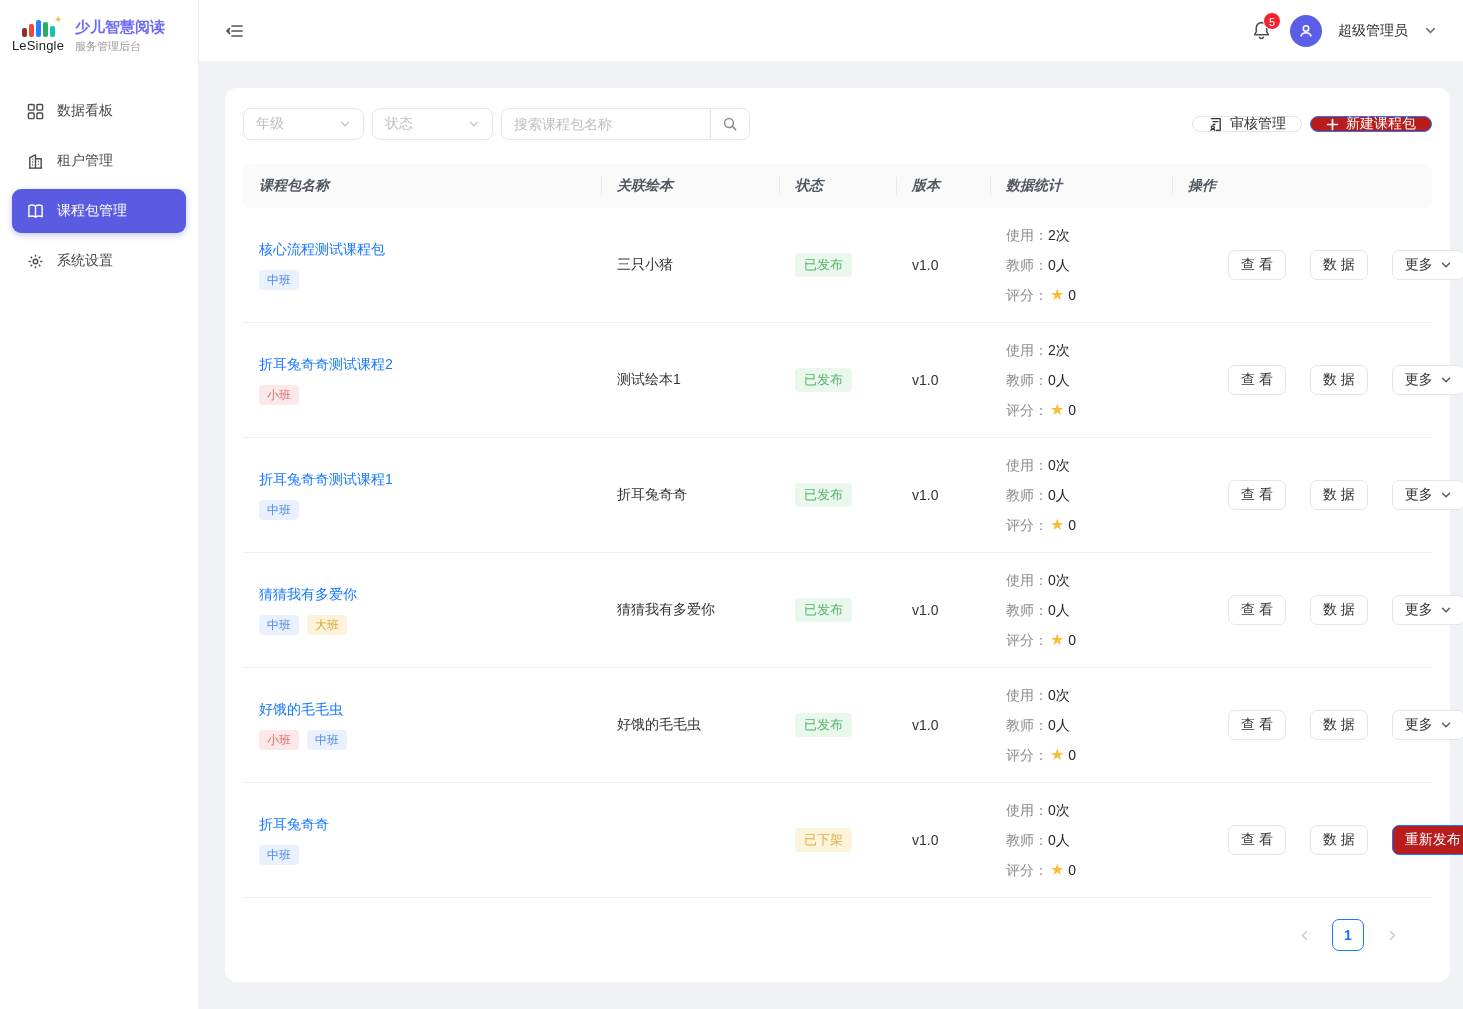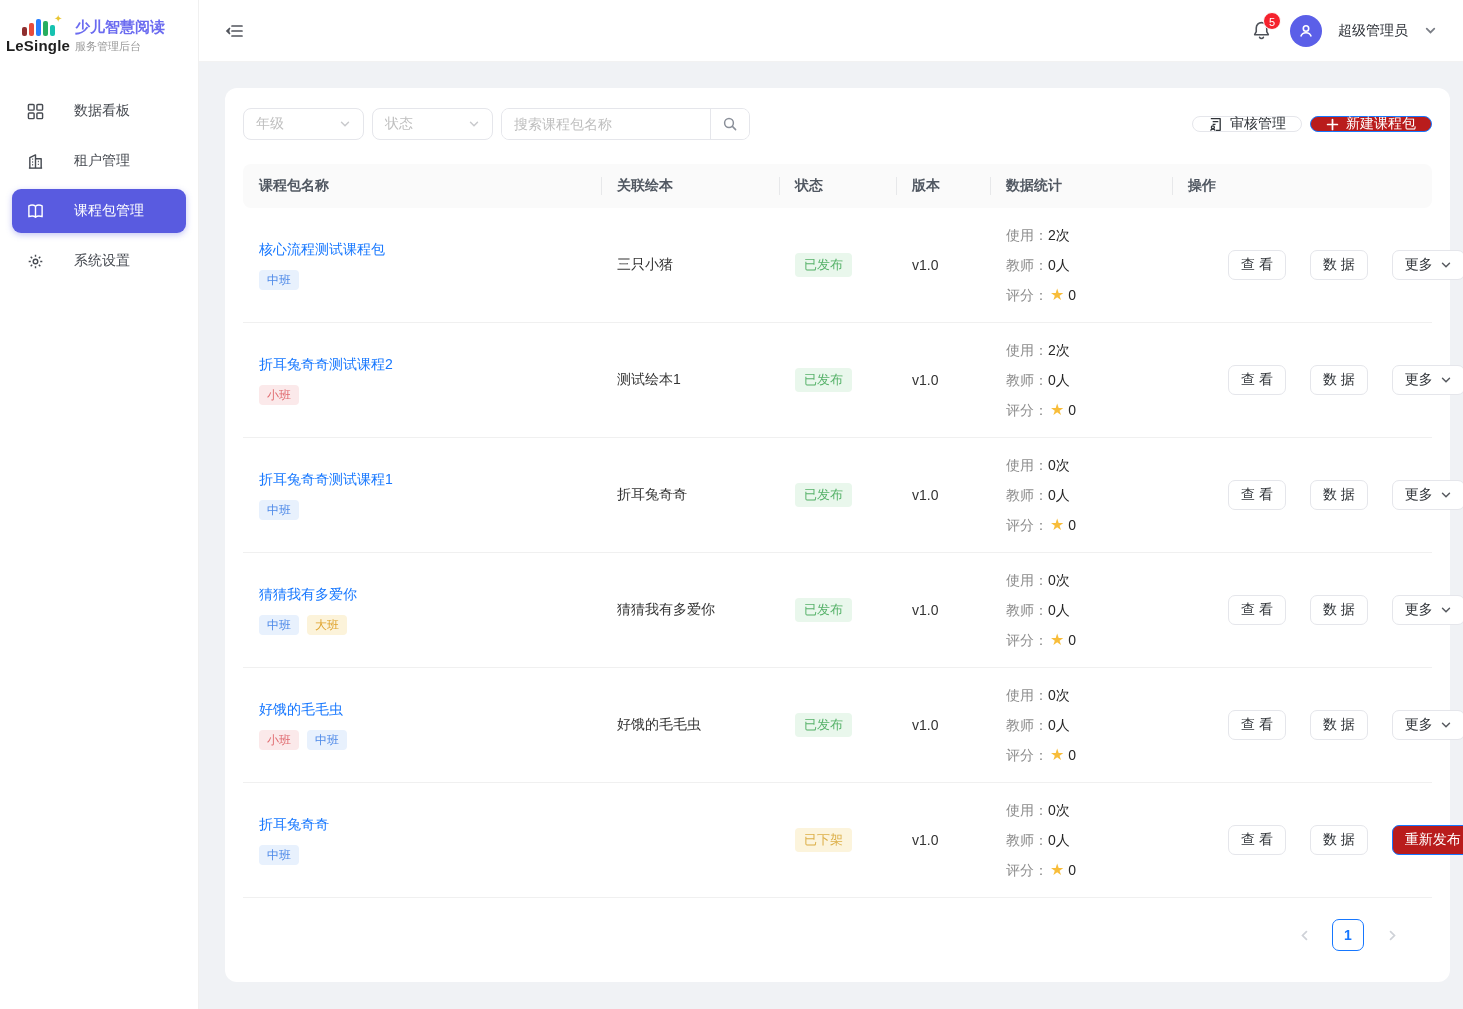--- a/index.html
+++ b/index.html
@@ -7,26 +7,26 @@
     font-family:"Liberation Sans","DejaVu Sans",sans-serif; font-size:14px; color:#333; }
 
   
   .sidebar { position:fixed; left:0; top:0; width:199px; height:100%; background:#fff;
     border-right:1px solid #f0f0f0; z-index:5; }
   .logo-area { height:71px; display:flex; align-items:center; gap:9px; padding:0 10px; }
   .logo-mark { display:flex; flex-direction:column; align-items:center; width:56px; }
   .logo-bars { display:flex; align-items:flex-end; gap:2px; height:18px; position:relative; }
   .logo-bars i { display:block; width:5px; border-radius:2px; }
   .logo-star { position:absolute; right:-8px; top:-4px; color:#f4c center; color:#e8c531; font-size:10px; line-height:1; }
-  .logo-text { font-size:15px; font-weight:bold; color:#1f1f1f; letter-spacing:.2px; margin-top:1px; }
+  .logo-text { font-size:13px; font-weight:normal; color:#1f1f1f; letter-spacing:.2px; margin-top:1px; }
   .brand-title { font-size:15px; font-weight:bold; color:#6b6bf0; line-height:1.3; }
   .brand-sub { font-size:11px; color:#9a9a9a; margin-top:2px; }
   .menu { padding:18px 12px; }
   .menu-item { height:44px; margin-bottom:6px; border-radius:9px; display:flex; align-items:center;
-    gap:30px; padding:0 15px; font-size:14px; color:#474b52; cursor:pointer; }
+    gap:13px; padding:0 15px; font-size:14px; color:#474b52; cursor:pointer; }
   .menu-item.active { background:#595be0; color:#fff; box-shadow:0 2px 6px rgba(89,91,224,.35); }
   .menu-item svg { flex:0 0 auto; }
 
   
   .header { position:fixed; left:199px; top:0; width:1264px; height:62px; background:#fff;
     display:flex; align-items:center; padding:0 26px 0 22px; border-bottom:1px solid #f2f2f2; z-index:4; }
   .fold-btn { width:28px; height:28px; display:flex; align-items:center; justify-content:center;
     color:#51545c; cursor:pointer; }
   .header-right { margin-left:auto; display:flex; align-items:center; gap:16px; }
   .bell-wrap { position:relative; width:26px; height:26px; display:flex; align-items:center;
@@ -57,21 +57,21 @@
   .search-btn { width:39px; border:0; border-left:1px solid #e5e6eb; background:#fff; display:flex;
     align-items:center; justify-content:center; color:#8a8f99; cursor:pointer; }
   .toolbar-spacer { flex:1; }
   .btn { display:inline-flex; align-items:center; justify-content:center; gap:7px; height:16px;
     padding:0 15px; border-radius:8px; border:1px solid #e5e6eb; background:#fff; color:#2f3338;
     font-size:14px; font-family:inherit; cursor:pointer; white-space:nowrap; }
   .btn-primary { background:#b91c1c; border-color:#1677ff; color:#fff; }
 
   
   .thead { height:44px; background:#fafafa; border-radius:8px; display:flex; align-items:center;
-    color:#515862; font-weight:bold; font-size:14px; }
+    color:#515862; font-weight:bold; font-size:14px;font-style:italic; }
   .th, .td { padding:0 16px; position:relative; }
   .th + .th::before { content:""; position:absolute; left:0; top:50%; transform:translateY(-50%);
     width:1px; height:18px; background:#e7e8ea; }
   .col-name { width:358px; flex:0 0 auto; }
   .col-book { width:178px; flex:0 0 auto; }
   .col-status { width:117px; flex:0 0 auto; }
   .col-version { width:94px; flex:0 0 auto; }
   .col-stats { width:182px; flex:0 0 auto; }
   .col-actions { flex:1; }
   .tr { display:flex; align-items:center; height:115px; border-bottom:1px solid #f0f0f0; }

